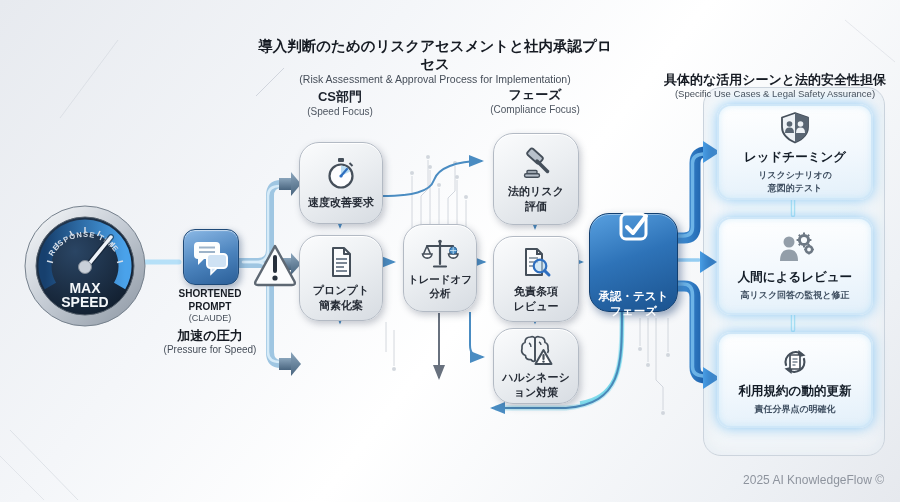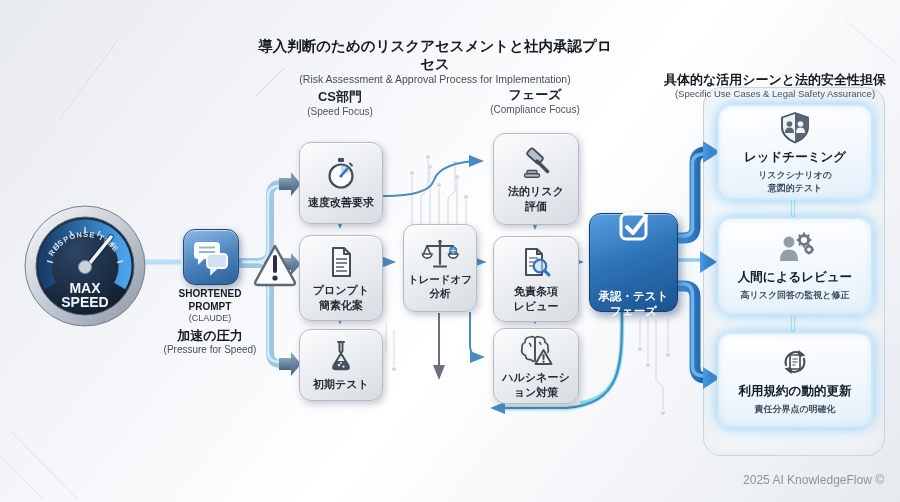--- a/index.html
+++ b/index.html
@@ -4,21 +4,21 @@
 <style>
   html,body{margin:0;padding:0;background:#e9ebef;}
   #canvas{position:relative;width:900px;height:502px;overflow:hidden;
     font-family:"Liberation Sans","DejaVu Sans",sans-serif;
     background:linear-gradient(128deg,#e7eaef 0%,#f4f6f9 32%,#ffffff 55%,#eef1f5 86%,#e6e9ee 100%);}
   .abs{position:absolute;}
   .ttl{font-weight:bold;color:#161b23;text-align:center;line-height:1.25;}
   .sub{color:#464e59;text-align:center;line-height:1.25;}
   .colhead{font-weight:bold;font-size:13px;color:#1b212b;text-align:center;z-index:2;}
   .colsub{font-weight:normal;font-size:10px;color:#4e5661;}
-  .box{position:absolute;z-index:2;border-radius:12px;
+  .box{position:absolute;z-index:2;border-radius:20px;
     background:linear-gradient(150deg,#fbfcfd 0%,#eceff2 45%,#d7dce2 100%);
     border:1px solid #b3bac4;box-shadow:2px 3px 7px rgba(55,65,85,.28), inset 0 1px 0 #ffffff;
     display:flex;flex-direction:column;align-items:center;justify-content:center;gap:3px;}
   .box .lbl{font-size:11px;font-weight:bold;color:#272d37;text-align:center;white-space:pre-line;line-height:1.3;}
   .bluebox{background:linear-gradient(160deg,#58a0e0 0%,#2e73b8 45%,#1b538f 100%);
     border:1px solid #123f70;box-shadow:3px 4px 9px rgba(25,60,110,.45), inset 0 1px 0 rgba(255,255,255,.4);gap:44px;}
   .bluebox .lbl{color:#ffffff;font-size:11.5px;}
   .pinkbox{background:linear-gradient(155deg,#f8e0e0 0%,#efc6c6 60%,#e7b4b4 100%);
     border:1.5px solid #c98a8a;box-shadow:2px 3px 7px rgba(120,60,60,.3);}
   .pinkbox .lbl{color:#7c2a2a;font-size:11.5px;}
@@ -272,32 +272,20 @@
     <span class="icn">
       <svg width="36" height="36">
         <path d="M10,4 H21 L27,10 V32 H10 Z" fill="#fbfcfd" stroke="#454f5a" stroke-width="2" stroke-linejoin="round"></path>
         <path d="M21,4 V10 H27" fill="none" stroke="#454f5a" stroke-width="2" stroke-linejoin="round"></path>
         <path d="M13,15 H24 M13,19 H24 M13,23 H21 M13,27 H24" stroke="#7a8694" stroke-width="1.8"></path>
       </svg>
       </span>
     <span class="lbl">プロンプト
 簡素化案</span>
   </div>
-  <div class="box" style="left:299px;top:329px;width:82px;height:70px;">
-    <span class="icn">
-      <svg width="36" height="36">
-        <path d="M13.5,23 L10.6,28 Q9.2,31.3 12.4,31.3 H23.6 Q26.8,31.3 25.4,28 L22.5,23 Z" fill="#475361"></path>
-        <circle cx="16" cy="27" r="1.2" fill="#e8eef5"></circle>
-          <circle cx="20.5" cy="28.6" r="1.1" fill="#e8eef5"></circle>
-          <circle cx="18" cy="24.8" r="1" fill="#e8eef5"></circle>
-        <path d="M15,4 H21 M16.5,4 V13 L25.4,27.6 Q27.3,31.3 23.6,31.3 H12.4 Q8.7,31.3 10.6,27.6 L19.5,13 V4" fill="none" stroke="#454f5a" stroke-width="2" stroke-linejoin="round" stroke-linecap="round"></path>
-      </svg>
-      </span>
-    <span class="lbl">初期テスト</span>
-  </div>
 
   <div class="box" style="left:403px;top:224px;width:72px;height:86px;">
     <span class="icn">
       <svg width="38" height="34">
         <circle cx="19" cy="5.5" r="1.8" fill="#454f5a"></circle>
         <path d="M19,7 V28 M6,10 H32 M13,30.5 H25" fill="none" stroke="#454f5a" stroke-width="2.2" stroke-linecap="round"></path>
         <path d="M6,10 L2.5,18 M6,10 L9.5,18" stroke="#454f5a" stroke-width="1.6"></path>
         <path d="M1.5,18 A4.8,4.8 0 0 0 11,18 Z" fill="#fdfdfe" stroke="#454f5a" stroke-width="1.6"></path>
         <path d="M32,10 L28.5,18 M32,10 L35.5,18" stroke="#454f5a" stroke-width="1.6"></path>
         <path d="M27.5,18 A4.8,4.8 0 0 0 37,18 Z" fill="#fdfdfe" stroke="#454f5a" stroke-width="1.6"></path>

